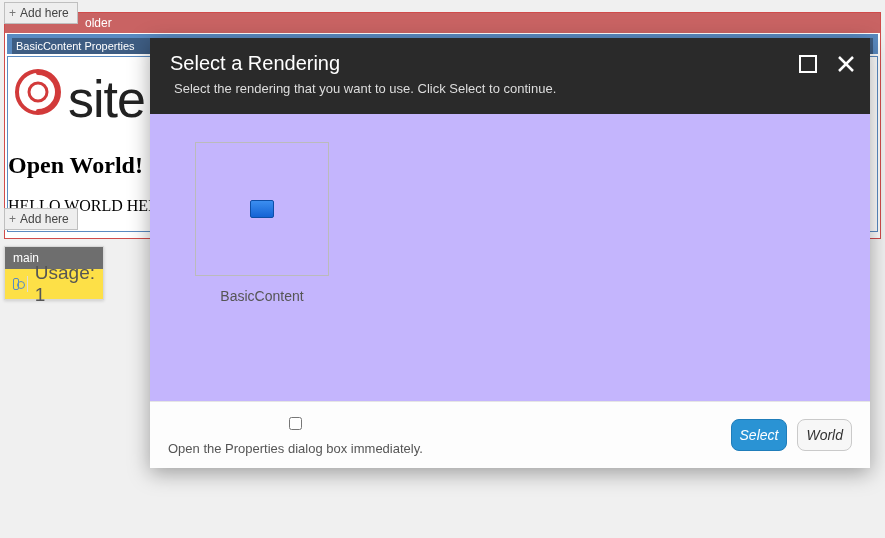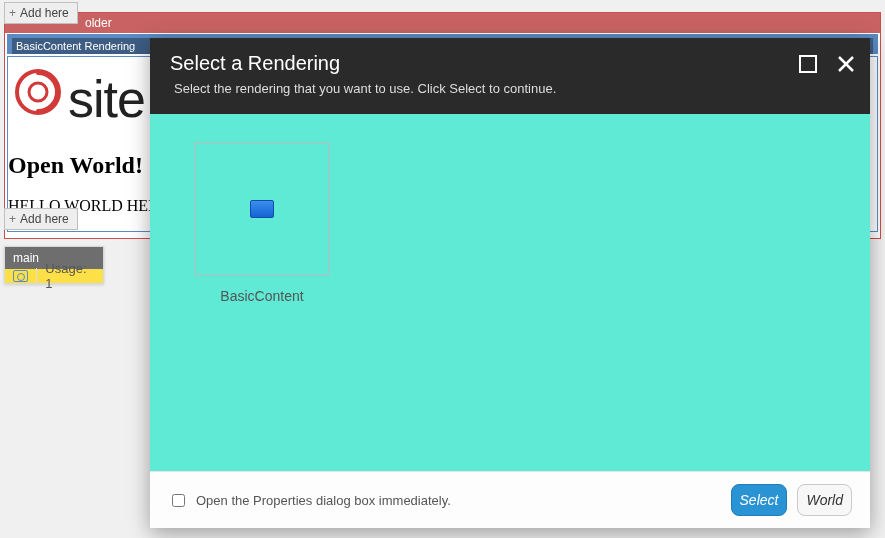--- a/index.html
+++ b/index.html
@@ -159,25 +159,25 @@
   .usage-tab {
     background: var(--tab-dark);
     color: #fff;
     font-size: 12px;
     height: 22px;
     display: flex;
     align-items: center;
     padding-left: 8px;
   }
   .usage-row {
-    height: 14px;
+    height: 30px;
     display: flex;
     align-items: center;
     padding: 0 8px;
-    font-size: 13px;
+    font-size: 19px;
     color: #555;
     gap: 6px;
   }
   .usage-row .cam {
     width: 16px; height: 12px;
     border: 1px solid #5a8bc2;
     border-radius: 2px;
     position: relative;
   }
   .usage-row .cam::after {
@@ -192,22 +192,22 @@
     width: 1px; height: 16px;
     background: #ddd;
     margin: 0 2px;
   }
 
   
 
   .dialog {
     position: absolute;
     left: 150px; top: 38px;
-    width: 720px; height: 490px;
-    background: #5eead4;
+    width: 720px; height: 430px;
+    background: #c4b5fd;
     box-shadow: 0 5px 20px rgba(0,0,0,0.35);
     z-index: 20;
     display: flex;
     flex-direction: column;
   }
 
   .dialog-header {
     background: var(--bg-dark-header);
     color: var(--text-light);
     padding: 14px 20px 14px 20px;
@@ -275,20 +275,21 @@
     display: flex;
     align-items: center;
     background: #fdfdfd;
   }
   .footer-left {
     display: flex;
     align-items: center;
     gap: 8px;
     font-size: 13px;
     color: #555;
+    flex-direction: column;
   }
   .footer-left input[type="checkbox"] {
     width: 13px; height: 13px;
   }
   .footer-right {
     margin-left: auto;
     display: flex;
     gap: 10px;
   }
   .btn {
@@ -320,21 +321,21 @@
   </div>
 
   <div class="add-here-chip add-here-1">
     <span class="plus">+</span>
     <span>Add here</span>
   </div>
 
   <div class="blue-strip"></div>
 
   <div class="component-label-bar">
-    <span>BasicContent Rendering</span>
+    <span>BasicContent Properties</span>
   </div>
 
   <div class="component-outline">
     <svg class="logo-svg" viewBox="0 0 50 50">
       <circle cx="25" cy="25" r="21" fill="none" stroke="#d23a3a" stroke-width="4"></circle>
       <path d="M25 6 a19 19 0 0 1 0 38" fill="none" stroke="#d23a3a" stroke-width="4" stroke-linecap="round"></path>
       <circle cx="25" cy="25" r="9" fill="none" stroke="#d23a3a" stroke-width="3"></circle>
     </svg>
     <div class="logo-text">site</div>
     <div class="hello-heading">Open World!</div>

